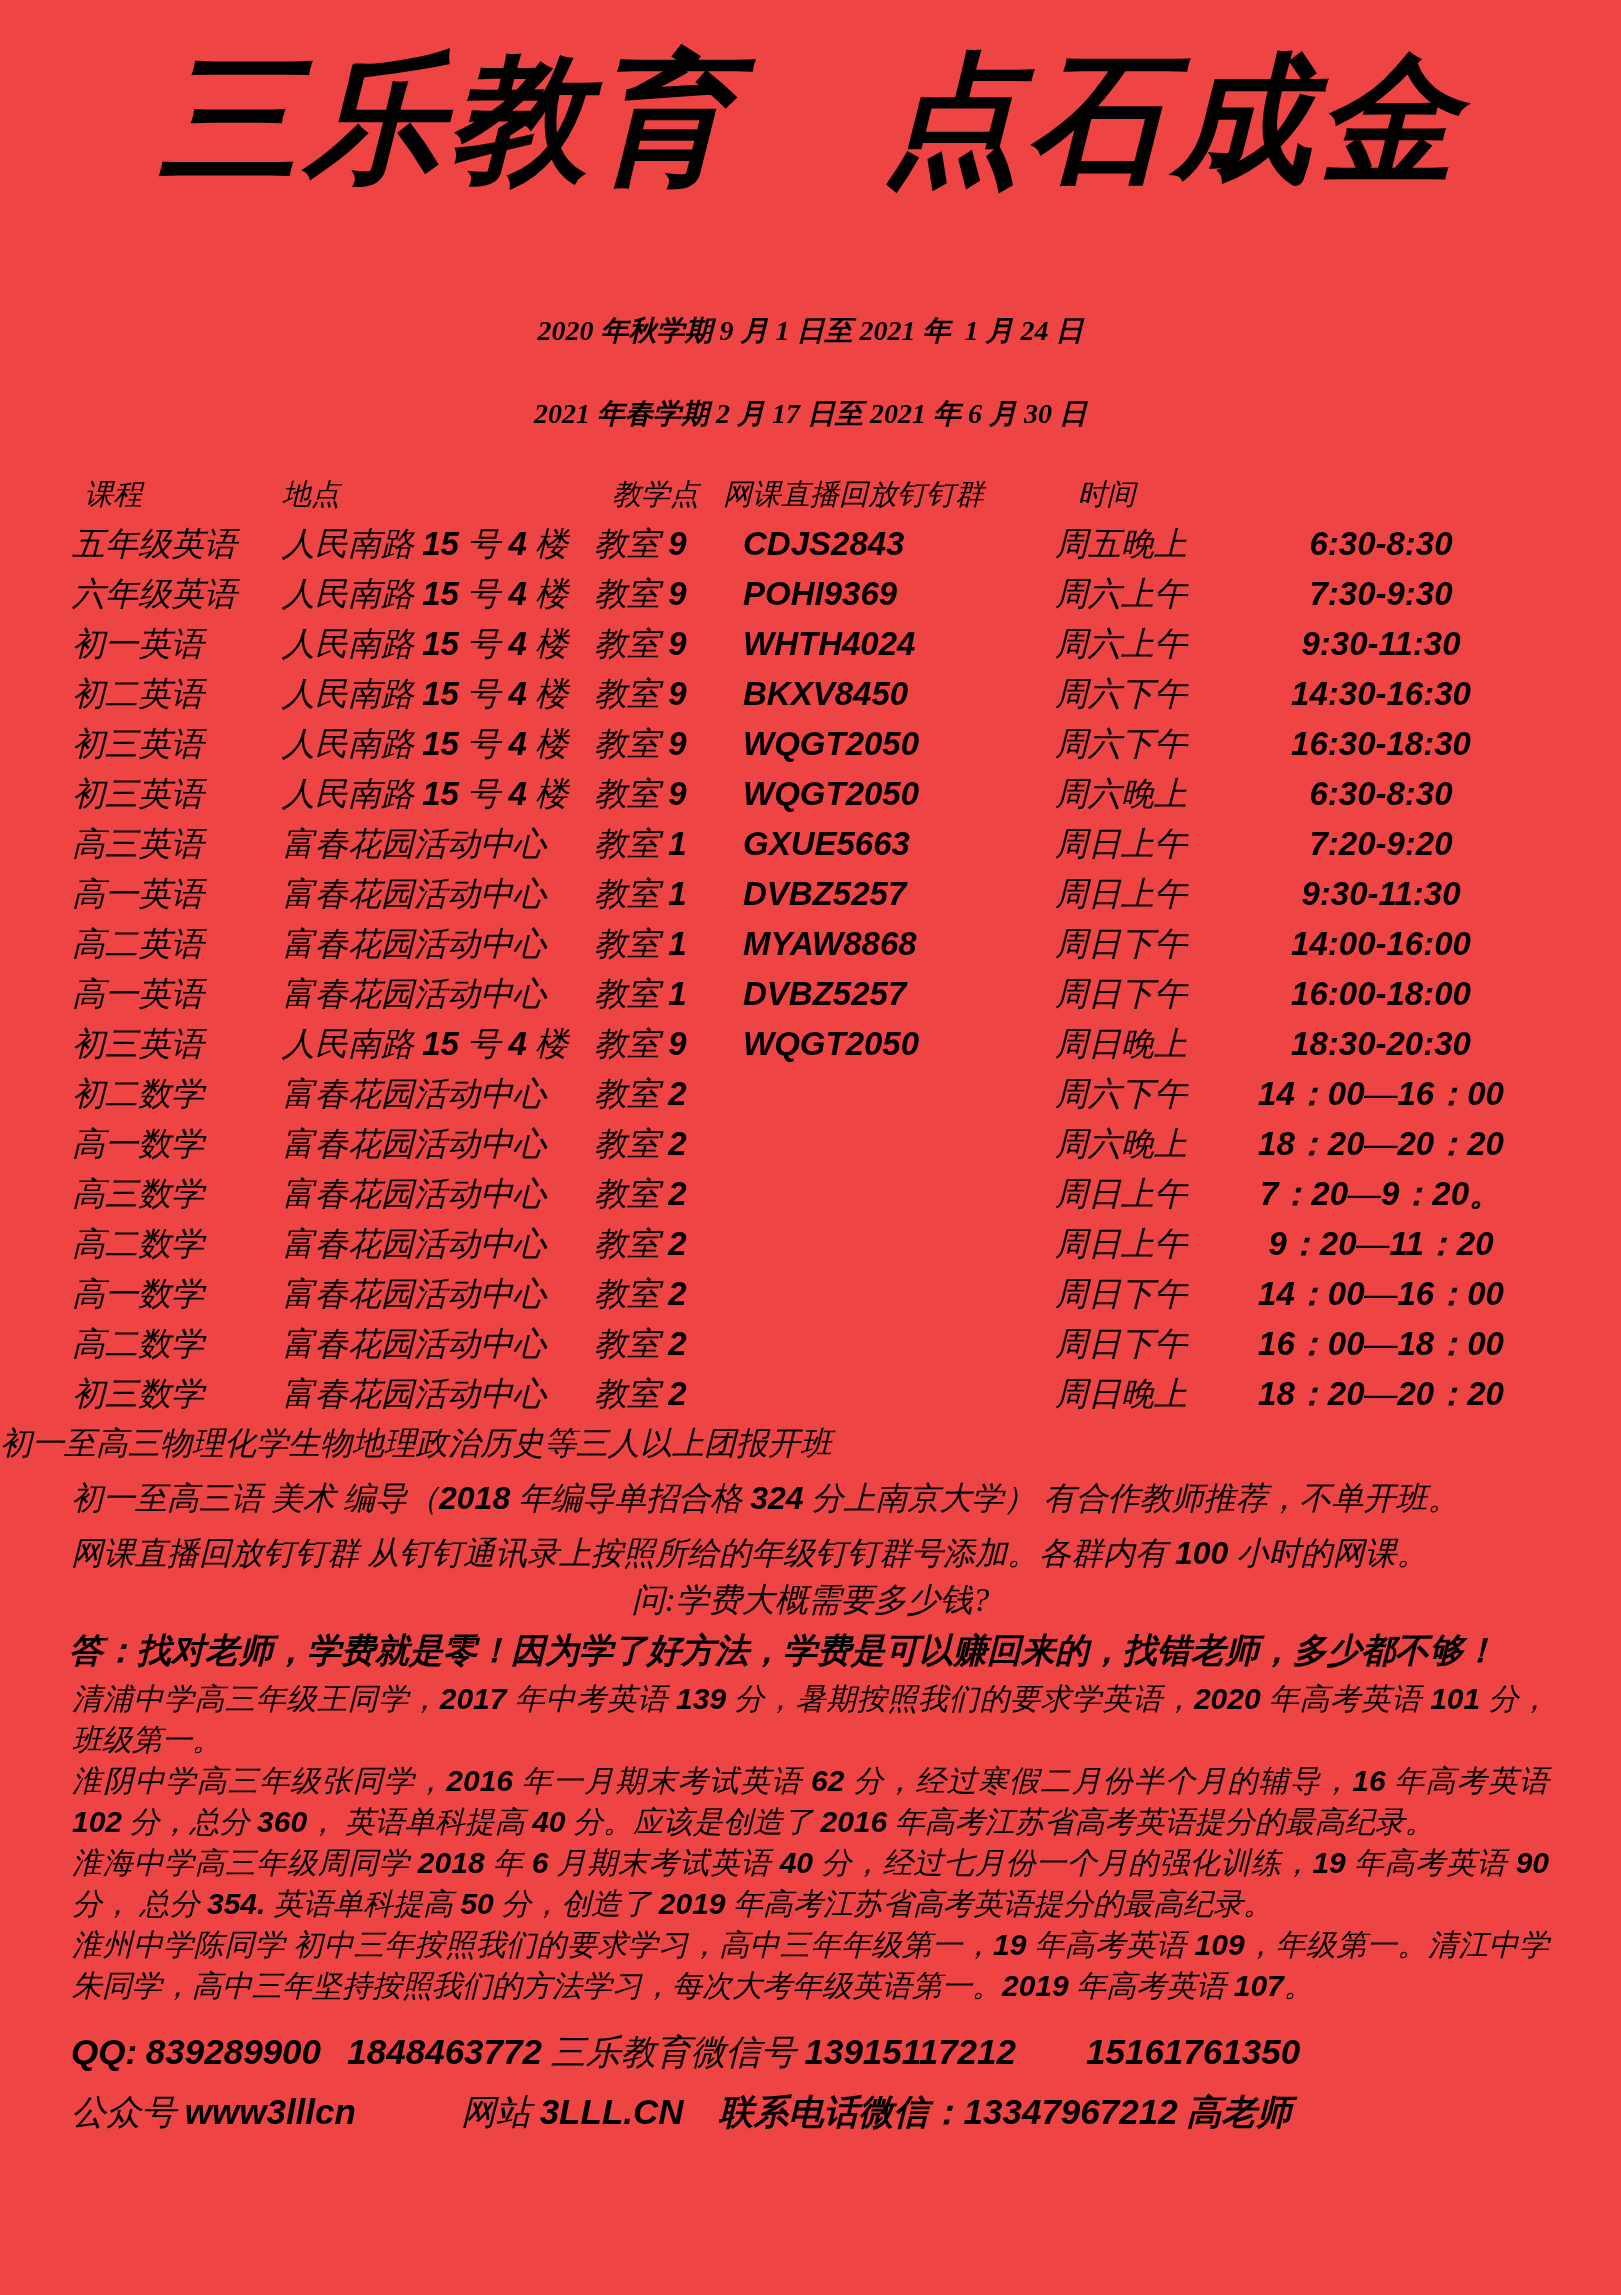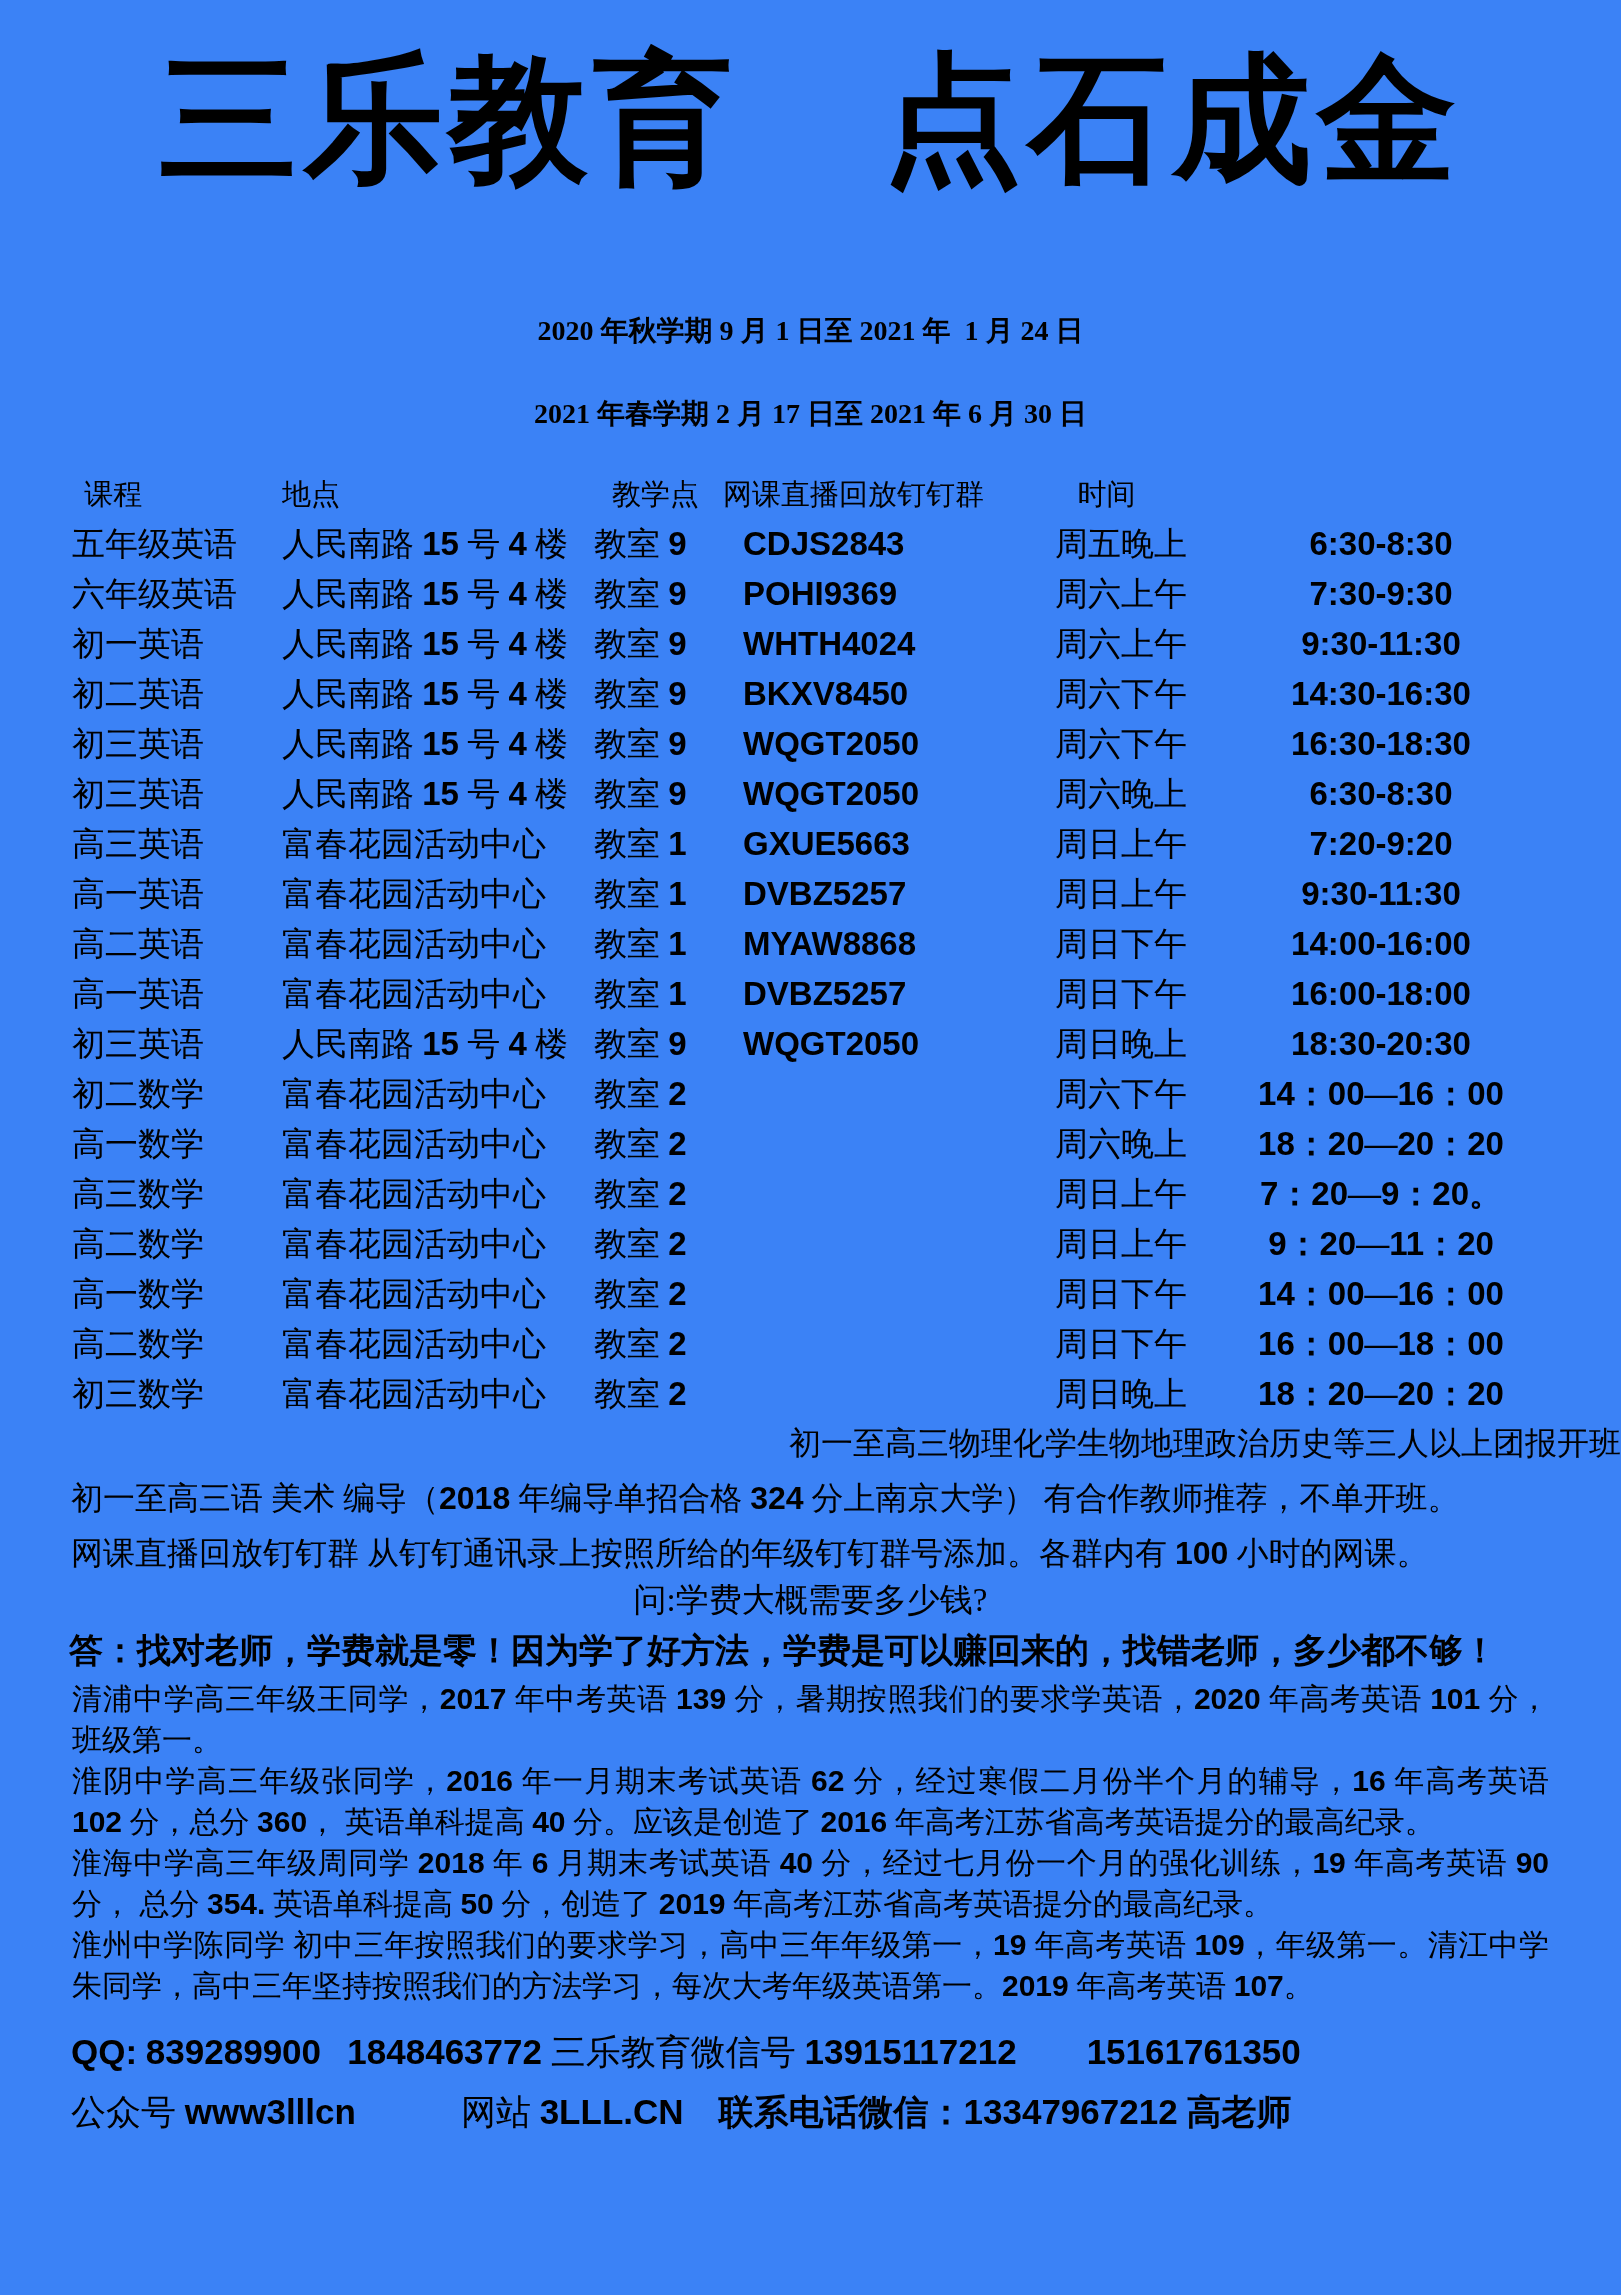--- a/index.html
+++ b/index.html
@@ -1,19 +1,19 @@
 <!DOCTYPE html>
 <html style="font-size:11.6px"><head>
 <meta charset="utf-8">
 <style>
   html,body{margin:0;padding:0;background:#e8e8e8;}
   .page{
-    width:1621px;height:2295px;background:#3b82f6;color:#000;
+    width:1621px;height:2295px;background:#ef4444;color:#000;
     font-family:"Liberation Serif","DejaVu Serif",serif;
-    position:relative;overflow:hidden;margin:0 auto;
+    position:relative;overflow:hidden;margin:0 auto;font-style:italic;
   }
   b{font-family:"Liberation Sans","DejaVu Sans",sans-serif;font-weight:bold;}
   .title{
     text-align:center;font-size:139px;line-height:1.16;padding-top:38px;
     font-weight:bold;white-space:pre;letter-spacing:5.8px;
     font-family:"DejaVu Serif","Liberation Serif",serif;
   }
   .date{text-align:center;font-size:28px;font-weight:bold;white-space:pre-wrap;line-height:1.2;}
   .date1{margin-top:115px;}
   .date2{margin-top:49px;}
@@ -24,21 +24,21 @@
     padding-left:72px;line-height:50px;height:50px;white-space:pre;
   }
   .srow .c{overflow:visible;}
   .shead{font-size:29px;}
   .h-course{padding-left:12.3px;}
   .h-classroom{padding-left:18px;}
   .h-group{position:relative;left:-20px;}
   .h-time{padding-left:22.5px;}
   .c-weekday{}
   .c-time{text-align:center;padding-right:51px;font-weight:bold;}
-  .center-note{font-size:32px;text-align:right;margin-top:2.9px;line-height:43px;padding-left:32px;}
+  .center-note{font-size:32px;text-align:left;margin-top:2.9px;line-height:43px;}
   .note{font-size:32px;margin:11.6px 71px 0 71px;line-height:43px;white-space:pre-wrap;}
   .q{font-size:33px;text-align:center;margin-top:4.3px;line-height:43px;}
   .a{font-size:34px;font-weight:bold;margin:5.8px 69px 0 69px;line-height:46px;}
   .testimonials{font-size:30px;margin:4.3px 72px 0 72px;text-align:justify;}
   .tpara{line-height:41px;margin:0;}
   .contact{font-size:35px;margin-left:71px;margin-right:71px;white-space:pre-wrap;line-height:48px;}
   .c1{margin-top:22px;}
   .c2{margin-top:11.6px;}
   .seg{white-space:pre-wrap;}
   .bold-all{font-weight:bold;}

